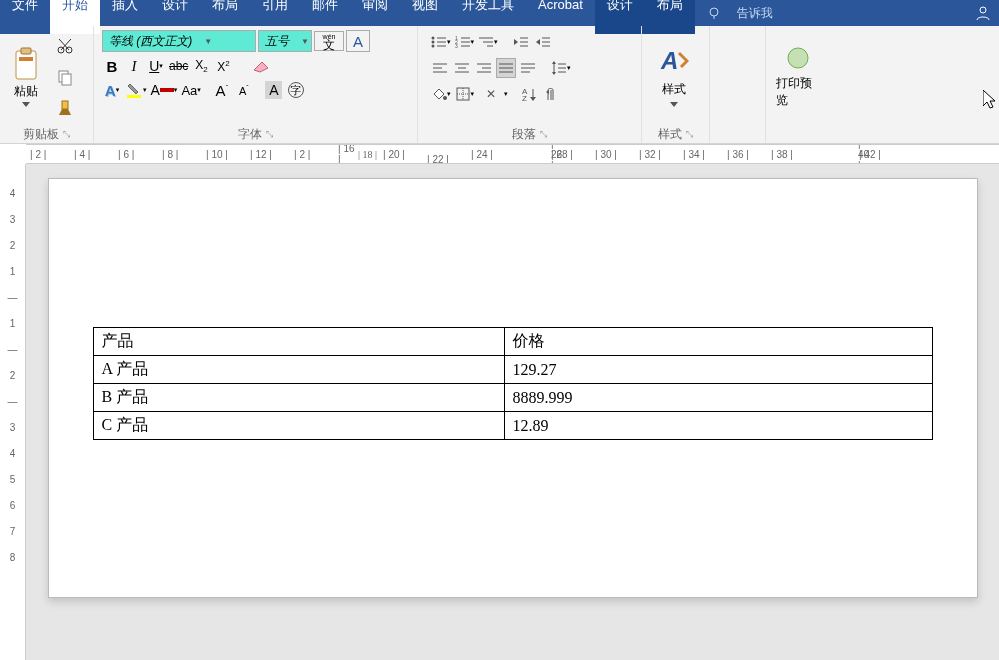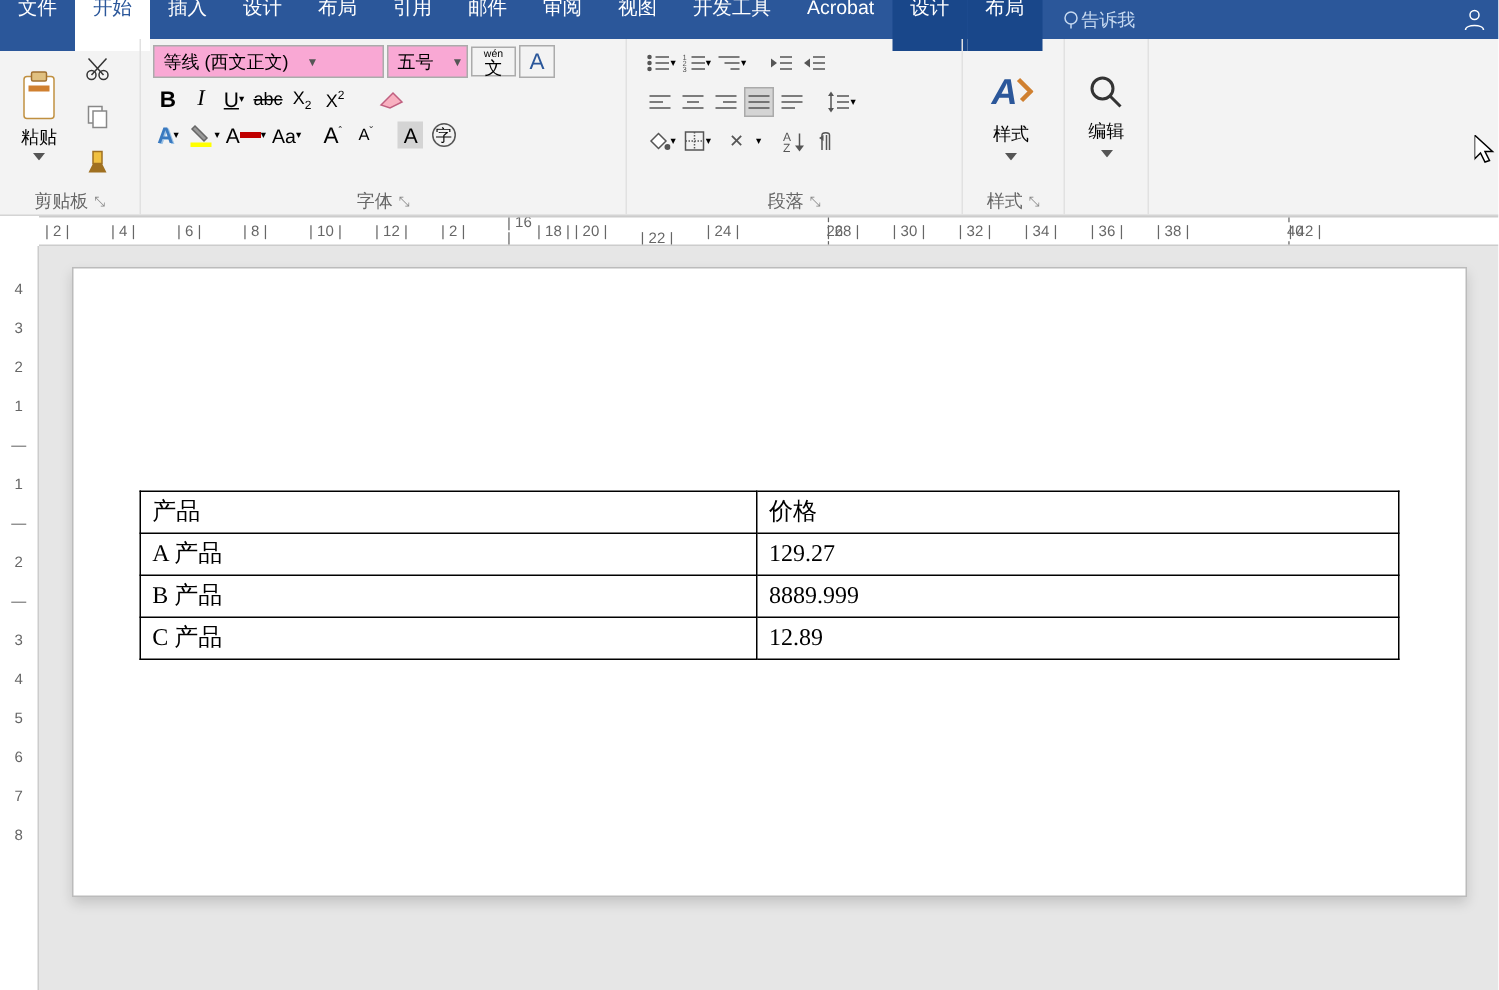--- a/index.html
+++ b/index.html
@@ -4,40 +4,40 @@
 <style>
 * { margin: 0; padding: 0; box-sizing: border-box; }
 body { font-family: "Microsoft YaHei", Arial, sans-serif; font-size: 12px; overflow: hidden; width: 999px; height: 660px; background: #fff; }
 
 
 .menubar { display: flex; align-items: center; height: 26px; background: #2b579a; color: #fff; }
 .menubar .tab { padding: 0 12px; height: 42px; line-height: 26px; cursor: pointer; font-size: 13px; }
 .menubar .tab.file { background: #2b579a; }
 .menubar .tab.active { background: #fff; color: #2b579a; }
 .menubar .tab.dark { background: #19478a; }
-.menubar .tell { display: flex; align-items: center; gap: 0; padding: 0 12px; color: #c6d9f0; }
+.menubar .tell { display: flex; align-items: center; gap: 16px; padding: 0 12px; color: #c6d9f0; }
 .menubar .spacer { flex: 1; background: #2b579a; }
 .menubar .user { padding: 0 8px; display: flex; align-items: center; gap: 4px; }
 
 
 .ribbon { display: flex; height: 118px; background: #f3f3f3; border-bottom: 1px solid #d4d4d4; }
 .group { display: flex; flex-direction: column; border-right: 1px solid #e1e1e1; padding: 2px 4px 0 4px; }
 .group-body { flex: 1; display: flex; gap: 2px; }
 .group-label { height: 18px; text-align: center; color: #666; font-size: 12px; display: flex; justify-content: center; align-items: center; gap: 4px; }
 .group-label .launcher { font-size: 9px; color: #888; }
 
 
 .clip-big { display: flex; flex-direction: column; align-items: center; justify-content: center; width: 44px; gap: 2px; }
 .clip-side { display: flex; flex-direction: column; justify-content: space-around; padding: 2px 4px; }
 .clip-side .sbtn { width: 22px; height: 22px; display: flex; align-items: center; justify-content: center; cursor: pointer; }
 
 
 .font-rows { display: flex; flex-direction: column; gap: 4px; padding: 2px 4px; }
 .row { display: flex; align-items: center; gap: 2px; }
-.combo { display: flex; align-items: center; border: 1px solid #ababab; background: #f9a8d4; height: 22px; }
+.combo { display: flex; align-items: center; border: 1px solid #ababab; background: #5eead4; height: 22px; font-style: italic; }
 .combo span { padding: 0 6px; }
 .combo .dd { width: 12px; text-align: center; color: #555; font-size: 8px; }
 .btn { min-width: 20px; height: 20px; display: flex; align-items: center; justify-content: center; cursor: pointer; border: 1px solid transparent; }
 
 
 .para-rows { display: flex; flex-direction: column; gap: 6px; padding: 4px 8px; }
 
 
 .big-btn { display: flex; flex-direction: column; align-items: center; justify-content: center; width: 56px; gap: 4px; cursor: pointer; padding: 4px 6px; }
 
@@ -391,51 +391,50 @@
           </svg>
       </div>
     </div>
     <div class="group-label">
         <span>样式</span>
         <span class="launcher">⤡</span>
       </div>
   </div>
 
   <div class="group" style="width:56px">
+    <div class="group-label"></div>
+  </div>
+
+  <div class="group" style="width:80px;border-right:none">
     <div class="group-body">
       <div class="big-btn">
         <svg width="26" height="26">
-            <circle cx="10" cy="10" r="7" fill="none" stroke="#333" stroke-width="2"></circle>
-            <line x1="15" y1="15" x2="22" y2="22" stroke="#333" stroke-width="2"></line>
+            <circle cx="13" cy="13" r="10" fill="#c5e0b4" stroke="#70ad47"></circle>
           </svg>
-        <span>编辑</span>
-        <svg width="8" height="5">
-            <polygon points="0,0 8,0 4,5" fill="#555"></polygon>
-          </svg>
+        <span>打印预览</span>
       </div>
     </div>
     <div class="group-label"></div>
   </div>
-
 
 </div>
 
 <div style="position:relative">
   <div class="hruler">
 
     <div id="hruler-nums" style="display:flex;gap:0;padding-left:4px">
         <div style="width: 44px; font-size: 10px; color: rgb(102, 102, 102); display: flex; align-items: center;">| 2 |</div>
         <div style="width: 44px; font-size: 10px; color: rgb(102, 102, 102); display: flex; align-items: center;">| 4 |</div>
         <div style="width: 44px; font-size: 10px; color: rgb(102, 102, 102); display: flex; align-items: center;">| 6 |</div>
         <div style="width: 44px; font-size: 10px; color: rgb(102, 102, 102); display: flex; align-items: center;">| 8 |</div>
         <div style="width: 44px; font-size: 10px; color: rgb(102, 102, 102); display: flex; align-items: center;">| 10 |</div>
         <div style="width: 44px; font-size: 10px; color: rgb(102, 102, 102); display: flex; align-items: center;">| 12 |</div>
         <div style="width: 44px; font-size: 10px; color: rgb(102, 102, 102); display: flex; align-items: center;">| 2 |</div>
         <div style="width: 20px; font-size: 10px; color: rgb(102, 102, 102); display: flex; align-items: center;">| 16 |</div>
-        <div style="width: 25px; font-size: 10px; color: rgb(102, 102, 102); display: flex; align-items: center;">| 18 |</div>
+        <div style="width: 25px; font-size: 10px; color: rgb(102, 102, 102); display: flex; align-items: center; font-family: Liberation Serif, serif;">| 18 |</div>
         <div style="width: 44px; font-size: 10px; color: rgb(102, 102, 102); display: flex; align-items: center;">| 20 |</div>
         <div style="width: 44px; font-size: 10px; color: rgb(102, 102, 102); display: flex; align-items: center; margin-top: 11px;">| 22 |</div>
         <div style="width: 44px; font-size: 10px; color: rgb(102, 102, 102); display: flex; align-items: center;">| 24 |</div>
         <div style="width: 20px; font-size: 10px; color: rgb(102, 102, 102); display: flex; align-items: center; padding-left: 36px;">| 26 |</div>
         <div style="width: 44px; font-size: 10px; color: rgb(102, 102, 102); display: flex; align-items: center;">| 28 |</div>
         <div style="width: 44px; font-size: 10px; color: rgb(102, 102, 102); display: flex; align-items: center;">| 30 |</div>
         <div style="width: 44px; font-size: 10px; color: rgb(102, 102, 102); display: flex; align-items: center;">| 32 |</div>
         <div style="width: 44px; font-size: 10px; color: rgb(102, 102, 102); display: flex; align-items: center;">| 34 |</div>
         <div style="width: 44px; font-size: 10px; color: rgb(102, 102, 102); display: flex; align-items: center;">| 36 |</div>
         <div style="width: 44px; font-size: 10px; color: rgb(102, 102, 102); display: flex; align-items: center;">| 38 |</div>

